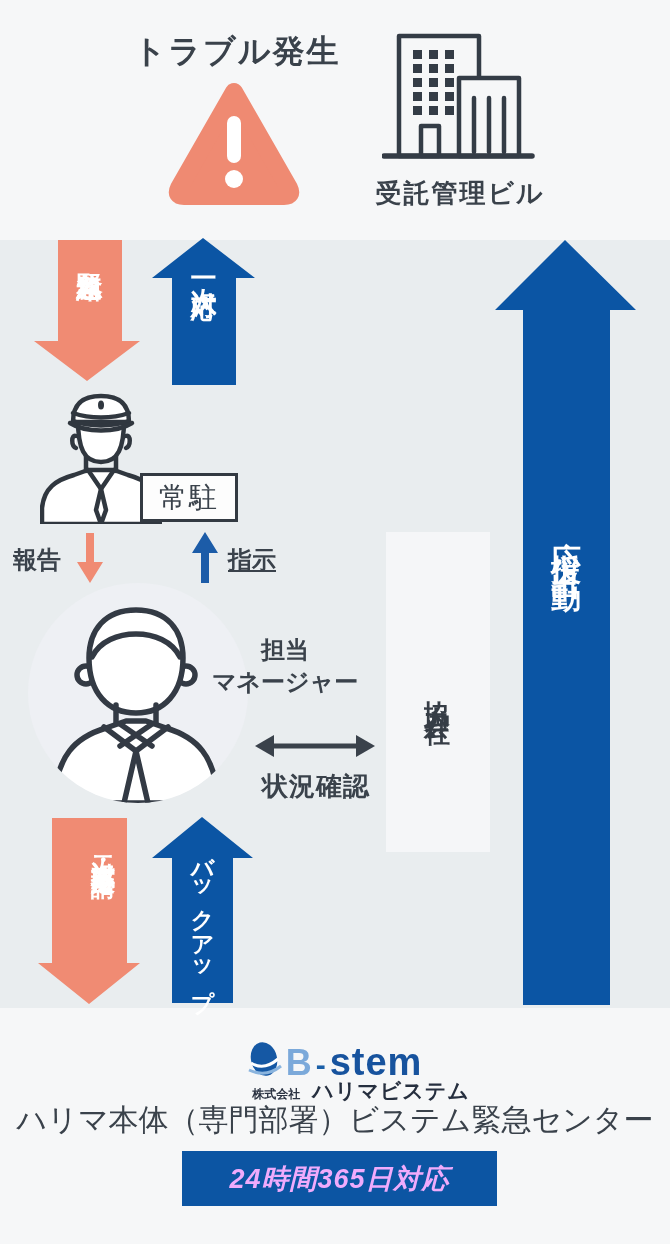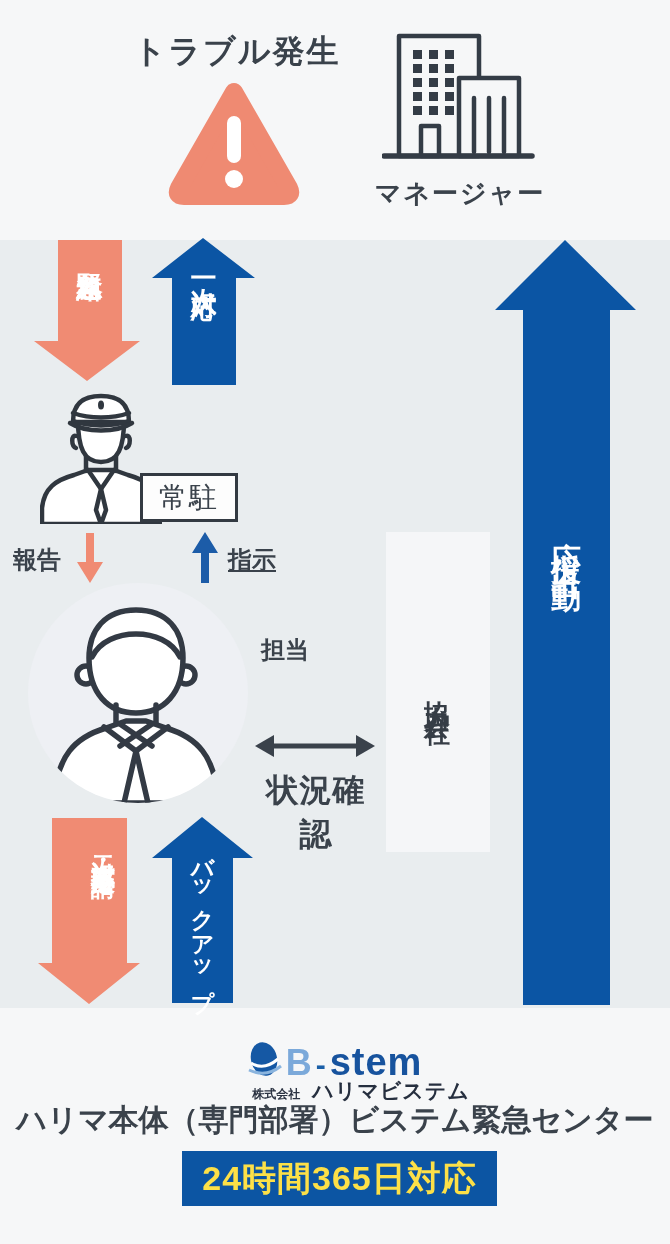--- a/index.html
+++ b/index.html
@@ -22,22 +22,22 @@
     font-weight:bold;color:#ffffff;white-space:normal;
   }
   .vdark{
     writing-mode:vertical-rl;text-orientation:upright;
     font-weight:bold;color:#363d46;
   }
   .center{text-align:center;}
   .box{background:#fdfdfd;border:3px solid #333a42;display:flex;align-items:center;justify-content:center;}
   .partner-box{background:#f5f6f8;display:flex;align-items:center;justify-content:center;}
   .circle{border-radius:50%;background:#eef0f4;overflow:hidden;}
-  .badge{background:#0c55a3;color:#fde047;display:flex;align-items:center;justify-content:center;
-         font-size:34px;font-weight:bold;letter-spacing:1px;}
+  .badge{background:#0c55a3;color:#f0abfc;display:flex;align-items:center;justify-content:center;
+         font-size:27px;font-weight:bold;letter-spacing:1px;font-style:italic;}
   .logo-row{display:flex;align-items:flex-end;justify-content:center;gap:4px;}
   .logo-b{font-size:36px;font-weight:bold;color:#7ba9da;line-height:1;}
   .logo-dash{font-size:30px;font-weight:bold;color:#1a5fa8;line-height:1.1;}
   .logo-stem{font-size:38px;font-weight:bold;color:#17539e;line-height:1;letter-spacing:1px;}
   .logo-sub{display:flex;align-items:flex-end;justify-content:center;gap:12px;margin-top:-4px;padding-left:52px;}
   .logo-kk{font-size:12px;font-weight:bold;color:#2b3342;padding-bottom:2px;}
   .logo-name{font-size:21px;font-weight:bold;color:#262f3f;letter-spacing:1px;}
   svg{display:block;}
 </style>
 </head>
@@ -82,21 +82,21 @@
           <rect x="63" y="76" width="9" height="9"></rect>
       </g>
       <g stroke="#343c46" stroke-width="4.5" stroke-linejoin="round" stroke-linecap="round">
         <rect x="39" y="96" width="18" height="30" fill="none"></rect>
         <rect x="77" y="48" width="60" height="78" fill="#f6f7f8"></rect>
         <path d="M92,68 V122 M107,68 V122 M122,68 V122" fill="none"></path>
         <path d="M2,126 H150" stroke-width="5.5" fill="none"></path>
       </g>
     </svg>
   </div>
-  <div class="abs label-lg" style="left:460px;top:176px;transform:translateX(-50%);">マネージャー</div>
+  <div class="abs label-lg" style="left:460px;top:176px;transform:translateX(-50%);">受託管理ビル</div>
 
   <div class="abs" style="left:33px;top:240px;">
     <svg width="108" height="142" viewBox="0 0 108 142">
       <polygon points="25,0 89,0 89,101 107,101 54,141 1,101 25,101" fill="#f08b73"></polygon>
     </svg>
   </div>
   <div class="abs vtext" style="left:75px;top:252px;width:30px;font-size:26px;line-height:30px;letter-spacing:1px;">緊急連絡</div>
 
   <div class="abs" style="left:152px;top:238px;">
     <svg width="104" height="147" viewBox="0 0 104 147">
@@ -157,30 +157,31 @@
         <path d="M64,74 C72,58 90,51 108,51 C126,51 144,58 152,74" fill="none"></path>
         <path d="M88,122 V140 M128,122 V140" fill="none"></path>
         <path d="M76,144 L108,168 L140,144" fill="none"></path>
         <path d="M108,168 L96,220 M108,168 L120,220" fill="none"></path>
         <path d="M92,141 L124,163 M124,141 L92,163" fill="none"></path>
       </g>
     </svg>
   </div>
   <div class="abs center" style="left:205px;top:634px;width:160px;font-size:24px;font-weight:bold;line-height:32px;">
     <div>担当</div>
+    <div>マネージャー</div>
   </div>
 
   <div class="abs" style="left:255px;top:732px;">
     <svg width="120" height="28" viewBox="0 0 120 28">
       <line x1="15" y1="14" x2="105" y2="14" stroke="#3a424b" stroke-width="5"></line>
       <polygon points="0,14 19,3 19,25" fill="#3a424b"></polygon>
       <polygon points="120,14 101,3 101,25" fill="#3a424b"></polygon>
     </svg>
   </div>
-  <div class="abs" style="left:256px;top:769px;width:120px;text-align:center;font-size:32px;font-weight:bold;letter-spacing:1px;">状況確認</div>
+  <div class="abs" style="left:256px;top:769px;width:120px;text-align:center;font-size:26px;font-weight:bold;letter-spacing:1px;">状況確認</div>
 
   <div class="abs partner-box" style="left:386px;top:532px;width:104px;height:320px;">
     <span class="vdark" style="font-size:26px;letter-spacing:6px;">協力会社</span>
   </div>
 
   <div class="abs" style="left:38px;top:818px;">
     <svg width="102" height="186" viewBox="0 0 102 186">
       <polygon points="14,0 89,0 89,145 102,145 51,186 0,145 14,145" fill="#f08b73"></polygon>
     </svg>
   </div>
@@ -205,19 +206,19 @@
       <span class="logo-b">B</span>
       <span class="logo-dash">-</span>
       <span class="logo-stem">stem</span>
     </div>
     <div class="logo-sub">
       <span class="logo-kk">株式会社</span>
       <span class="logo-name">ハリマビステム</span>
     </div>
   </div>
 
-  <div class="abs center" style="left:0;top:1100px;width:670px;font-size:30px;font-weight:bold;letter-spacing:0px;white-space:nowrap;">ハリマ本体（専門部署）ビステム緊急センター</div>
+  <div class="abs center" style="left:0;top:1100px;width:670px;font-size:30px;font-weight:normal;letter-spacing:0px;white-space:nowrap;">ハリマ本体（専門部署）ビステム緊急センター</div>
 
   <div class="abs badge" style="left:182px;top:1151px;width:315px;height:55px;">
     <span>24時間365日対応</span>
   </div>
 
 </div>
 
 </body></html>

